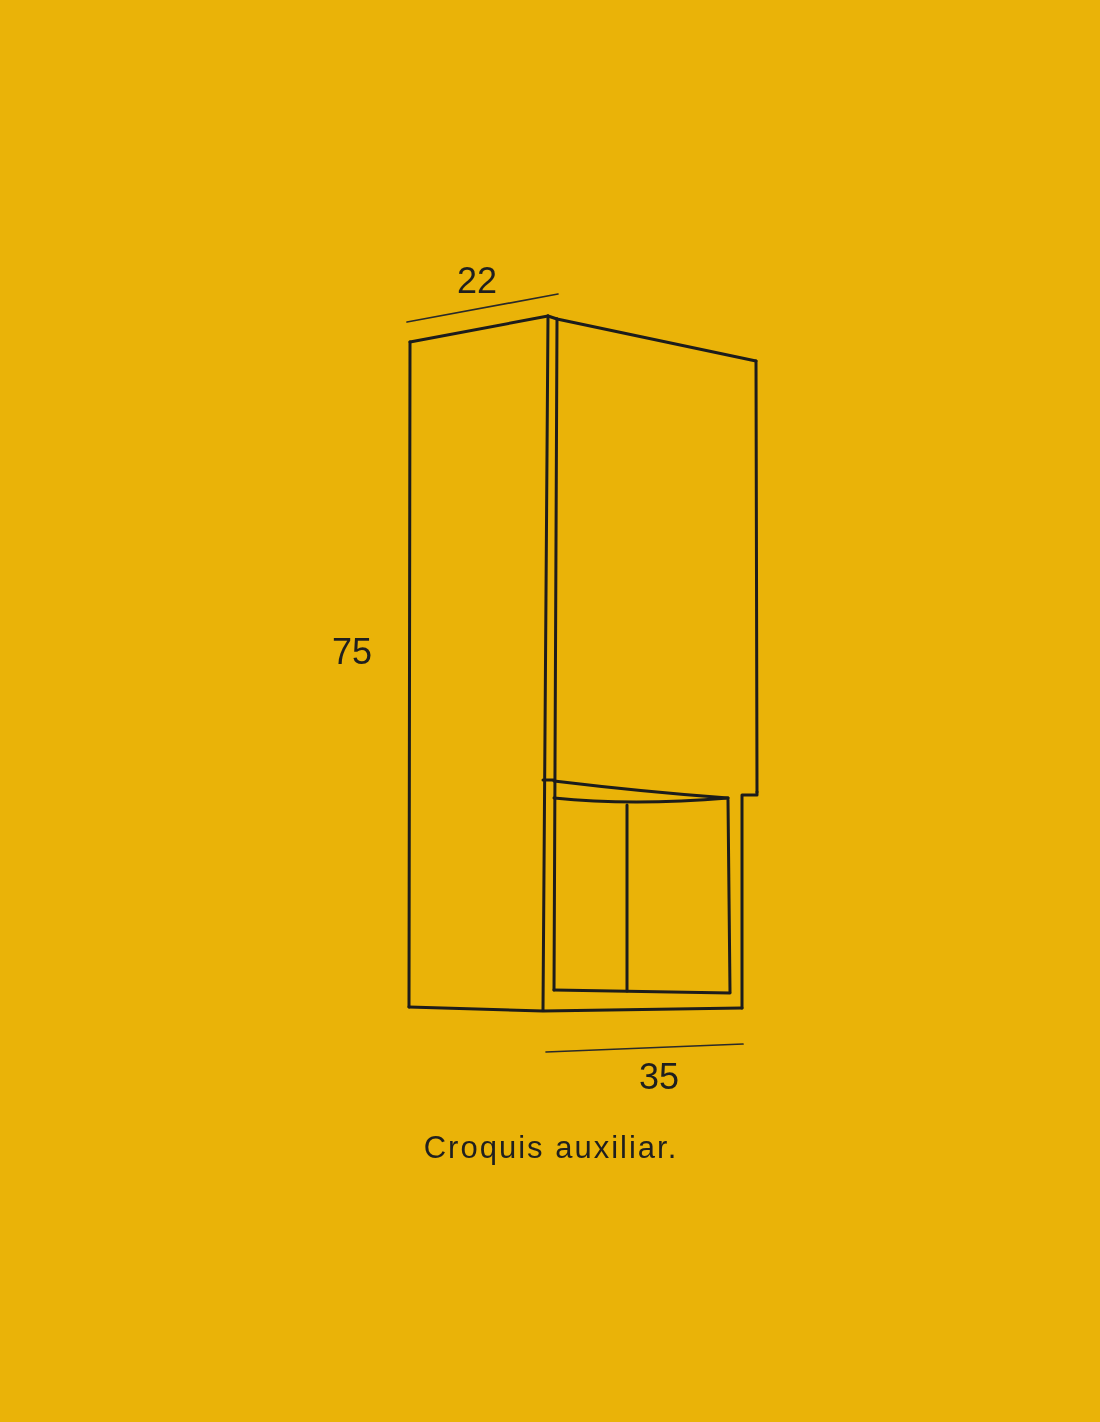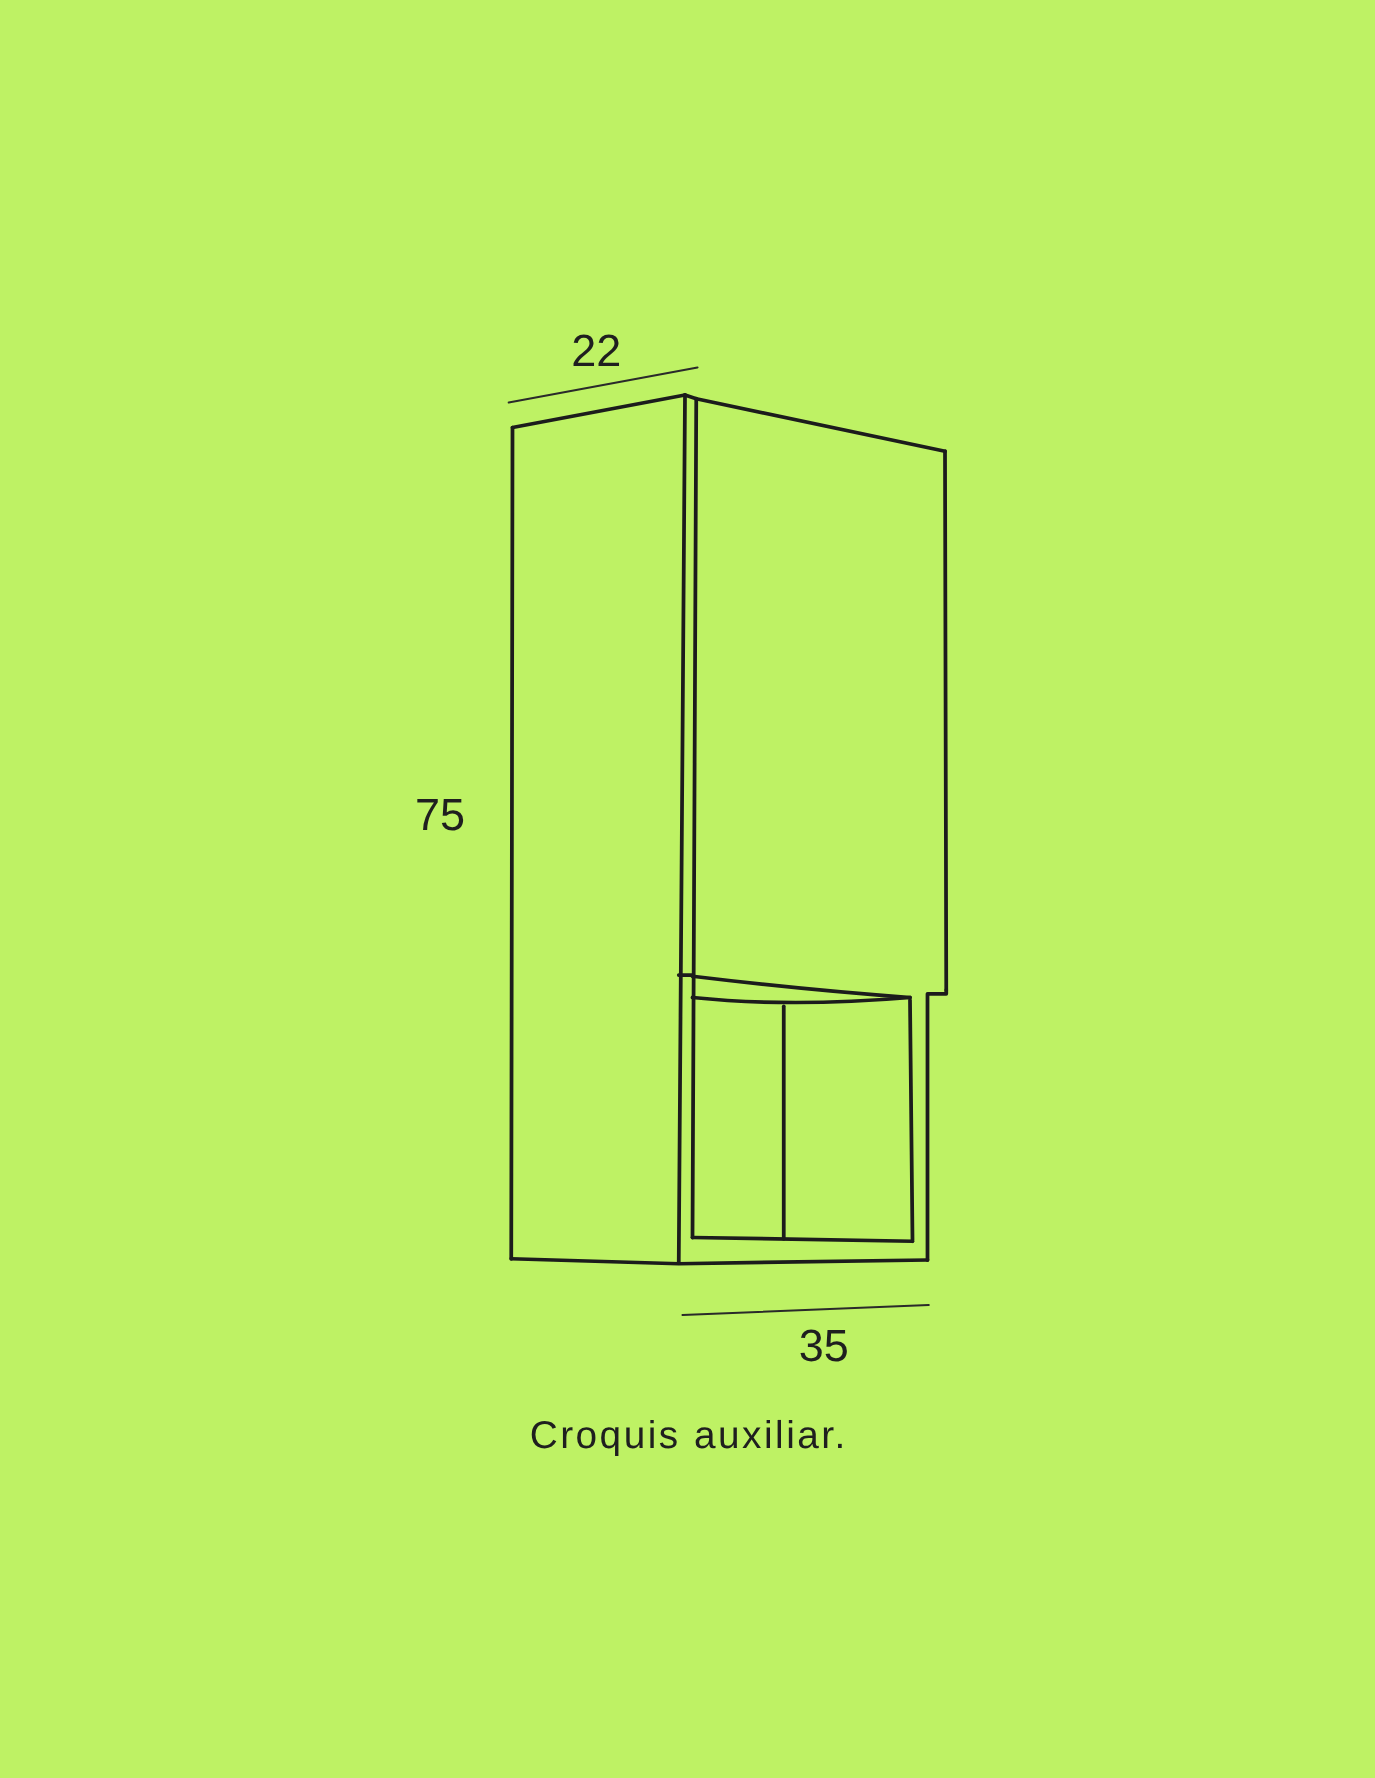--- a/index.html
+++ b/index.html
@@ -5,21 +5,21 @@
   html, body {
     margin: 0;
     padding: 0;
     background: #ffffff;
     font-family: "Liberation Sans", sans-serif;
   }
   .page {
     position: relative;
     width: 1100px;
     height: 1422px;
-    background: #bef264;
+    background: #eab308;
     overflow: hidden;
   }
   svg.sketch {
     position: absolute;
     left: 0;
     top: 0;
   }
   .outline {
     fill: none;
     stroke: #1c1c1c;

